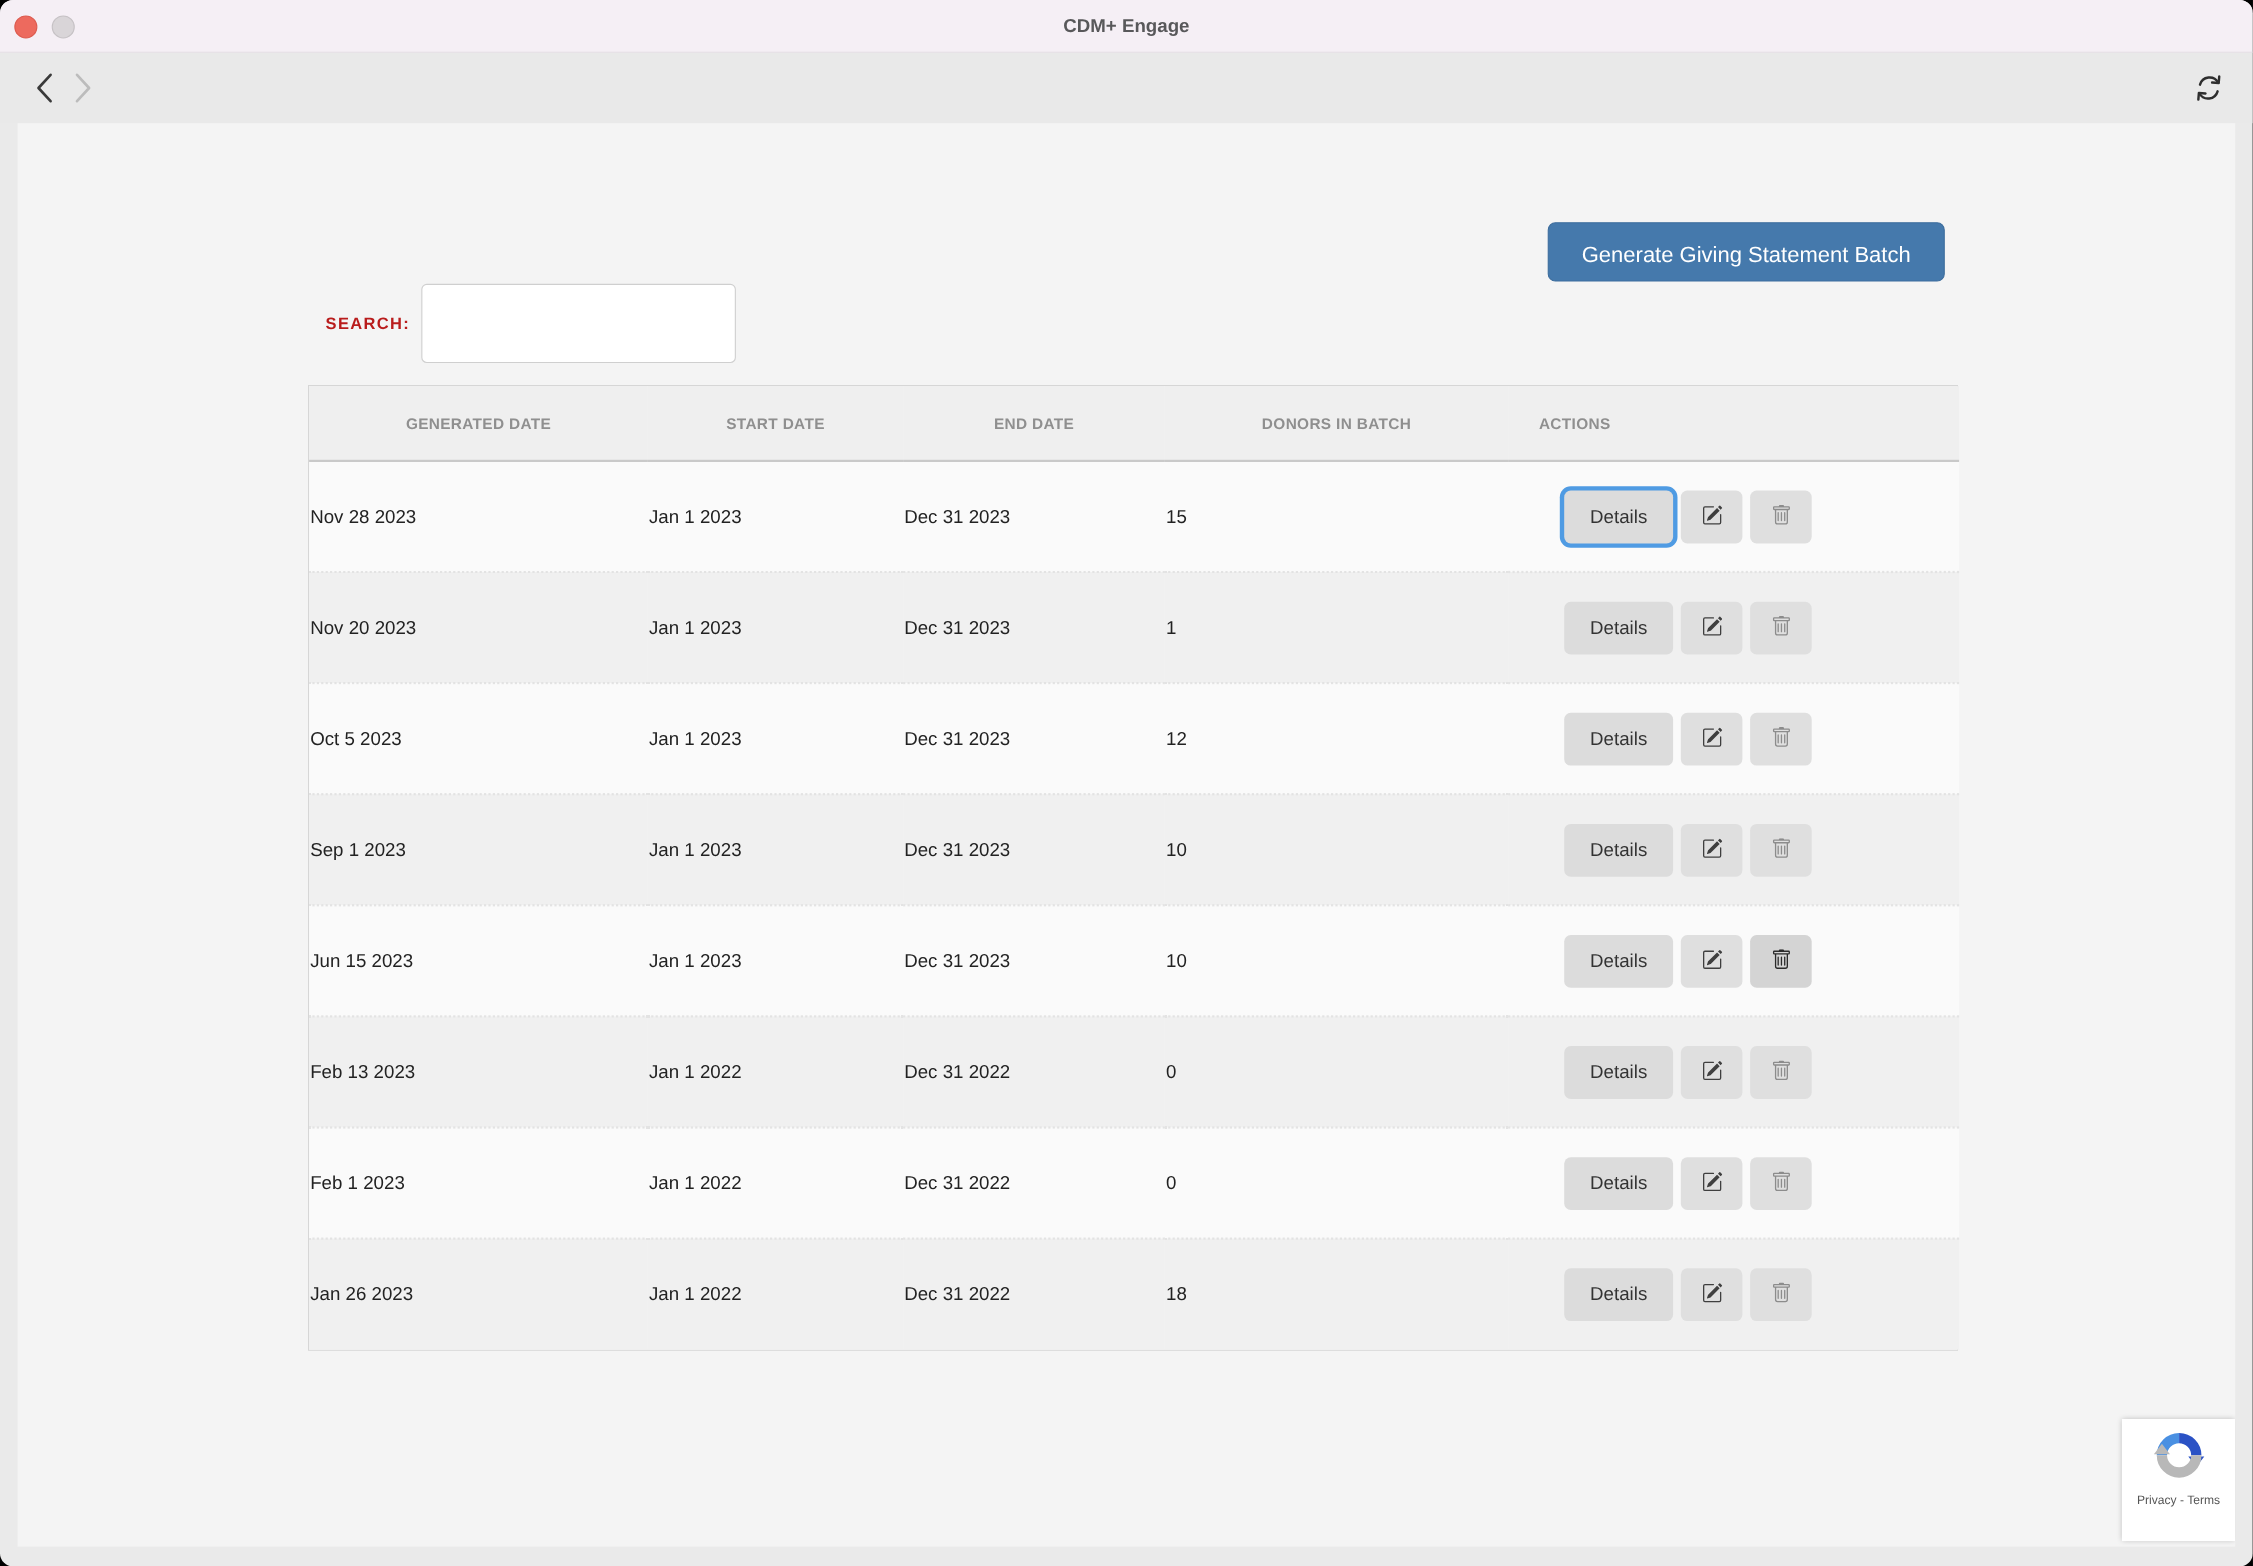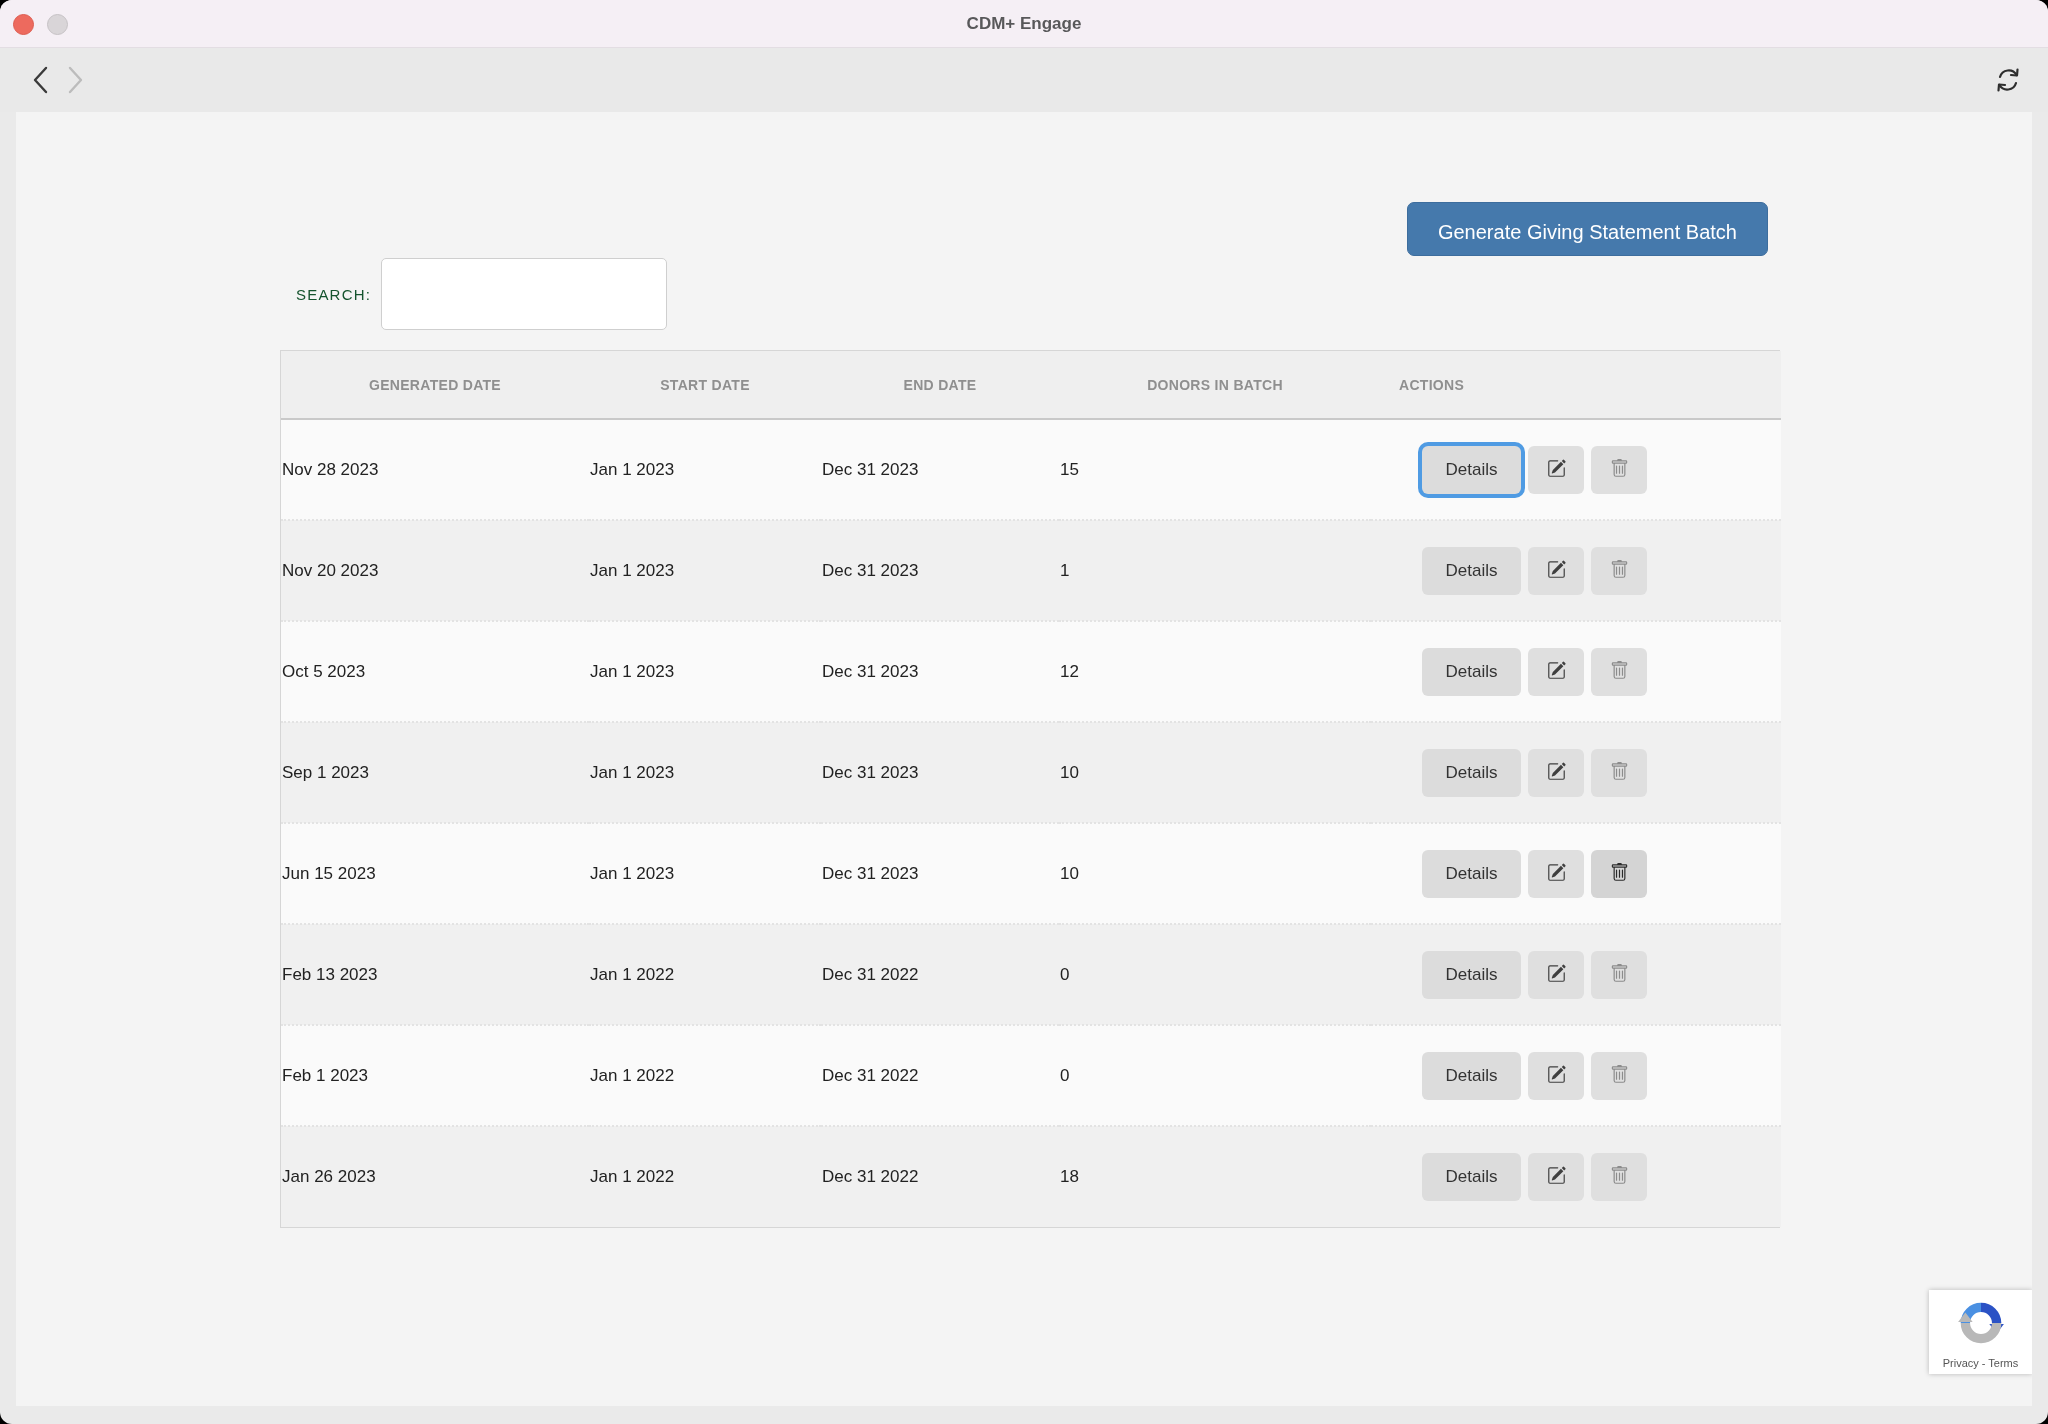--- a/index.html
+++ b/index.html
@@ -23,21 +23,21 @@
   .refresh-btn{position:absolute;top:16px;right:24px;width:32px;height:32px;border:none;background:transparent;padding:0;cursor:pointer;}
 
   
   .content{position:absolute;left:16px;top:112px;width:2016px;height:1294px;background:#f4f4f4;overflow:hidden;}
 
   .generate-btn{position:absolute;top:90px;right:264px;height:54px;padding:18px 30px;
     background:#4579ac;border:1px solid #3d6d9d;border-radius:7px;color:#fff;
     font-size:20px;font-weight:500;font-family:inherit;cursor:pointer;}
 
   .search-wrap{position:absolute;left:280px;top:146px;height:72px;display:flex;align-items:center;}
-  .search-label{font-size:15px;font-weight:400;color:#14532d;letter-spacing:1.2px;margin-right:10px;}
+  .search-label{font-size:15px;font-weight:700;color:#b91c1c;letter-spacing:1.2px;margin-right:10px;}
   .search-input{width:286px;height:72px;border:1px solid #cfcfcf;border-radius:5px;background:#fff;
     font-size:18px;padding:0 12px;font-family:inherit;}
 
   
   .batch-table-wrap{position:absolute;left:264px;top:238px;width:1500px;background:#fafafa;
     border:1px solid #d6d6d6;}
   table.batch-table{width:100%;border-collapse:collapse;table-layout:fixed;}
   .batch-table thead tr{height:68px;background:#efefef;border-bottom:2px solid #c9c9c9;}
   .batch-table th{font-size:14px;font-weight:700;color:#8f8f8f;text-transform:uppercase;
     letter-spacing:.3px;text-align:center;}
@@ -53,21 +53,21 @@
   .details-btn{min-width:99px;height:48px;background:#dcdcdc;border:none;border-radius:6px;
     font-size:17px;color:#333;font-family:inherit;cursor:pointer;}
   .details-btn.focus-ring{box-shadow:0 0 0 4px #4f9be3;}
   .icon-btn{width:56px;height:48px;background:#dfdfdf;border:none;border-radius:6px;cursor:pointer;
     display:inline-flex;align-items:center;justify-content:center;}
   .icon-btn.edit{color:#3f3f3f;}
   .icon-btn.delete{color:#8c8c8c;}
   .icon-btn.delete.dark{color:#2b2b2b;background:#d4d4d4;}
 
   
-  .recaptcha{position:absolute;right:0;top:1178px;width:103px;height:84px;background:#fff;
+  .recaptcha{position:absolute;right:0;top:1178px;width:103px;height:111px;background:#fff;
     box-shadow:0 0 5px rgba(0,0,0,.25);display:flex;flex-direction:column;align-items:center;
     justify-content:flex-start;cursor:pointer;}
   .recaptcha-logo{margin-top:8px;}
   .recaptcha-text{font-size:11px;color:#555;margin-top:5px;}
 </style>
 </head>
 <body>
 
 <div class="window">
 

